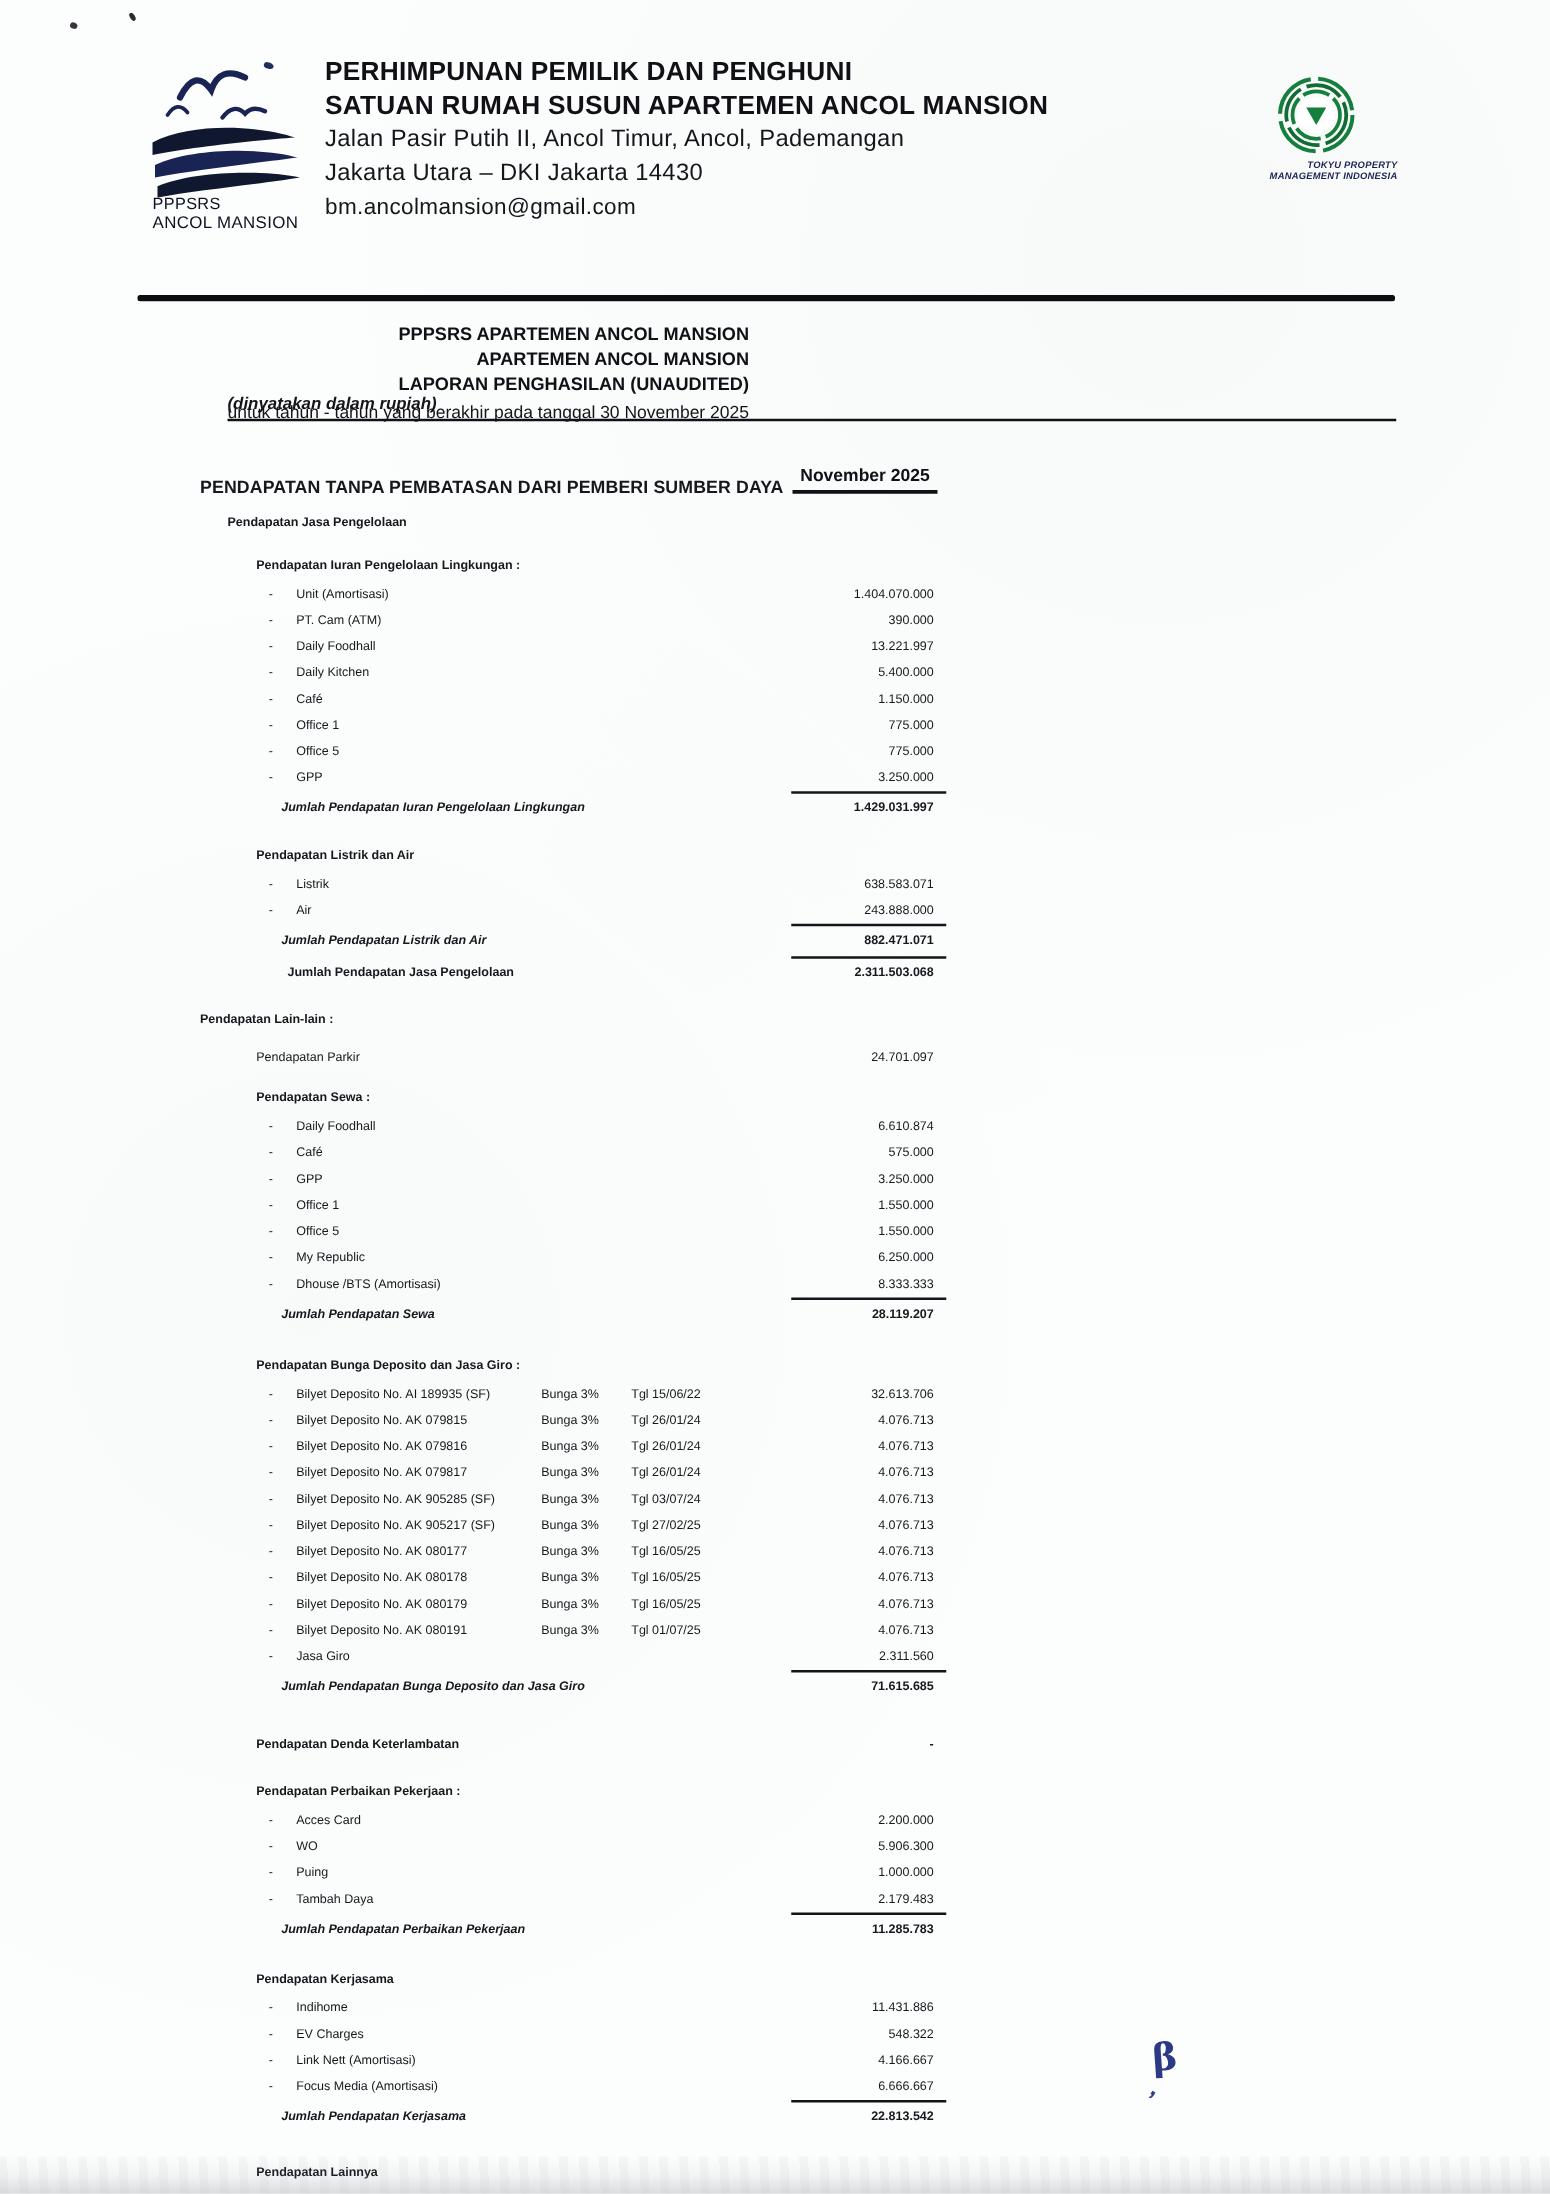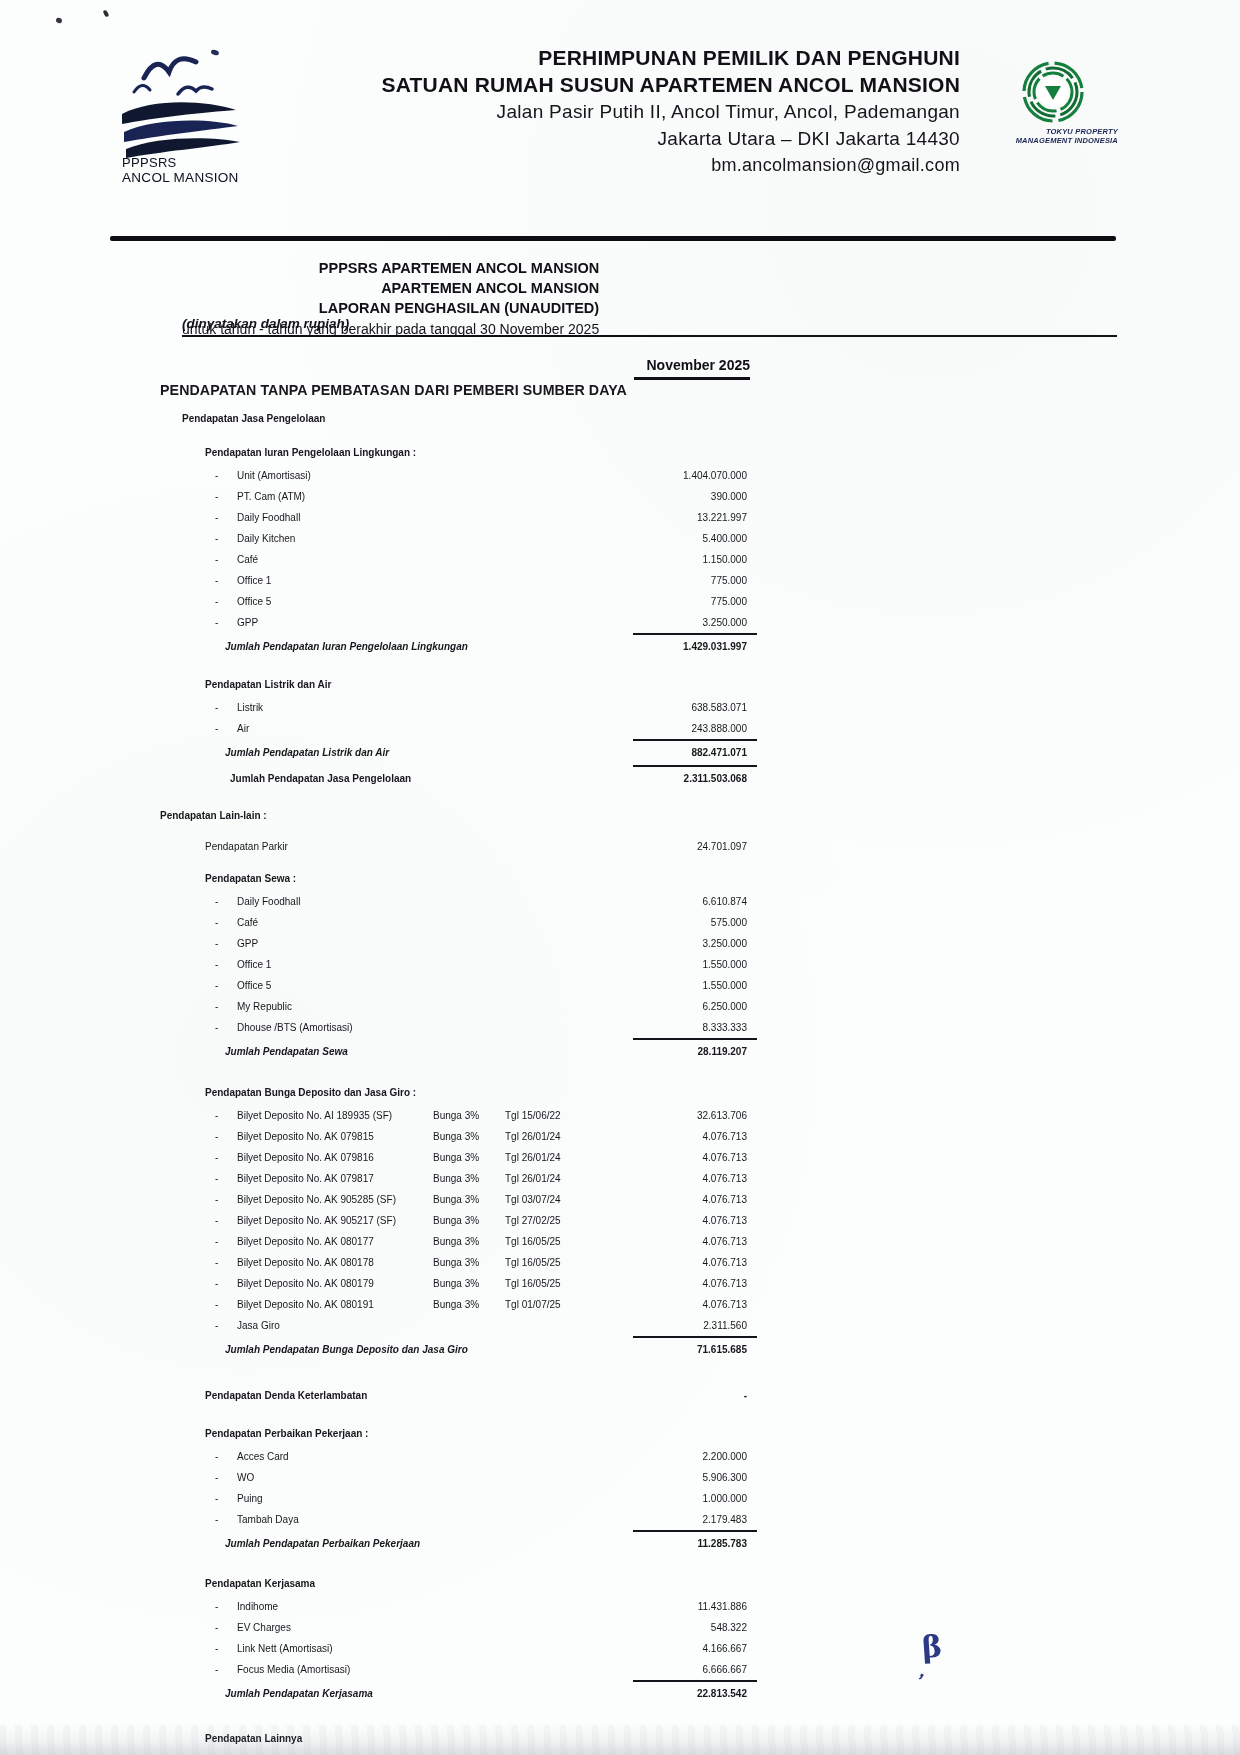--- a/index.html
+++ b/index.html
@@ -12,34 +12,34 @@
     font-family:"Liberation Sans", sans-serif;
     color:#17171d; overflow:hidden;
   }
   
   .header{position:absolute;top:42px;left:110px;width:1010px;height:160px;}
   .left-logo{position:absolute;left:4px;top:6px;width:132px;height:152px;}
   .left-logo svg{display:block;}
   .left-logo .lg-txt{font-weight:400;color:#0d1020;line-height:14px;letter-spacing:0.3px;}
   .left-logo .lg1{font-size:13px;margin:-4px 0 0 8px;}
   .left-logo .lg2{font-size:13.5px;margin:1px 0 0 8px;}
-  .hdr-center{position:absolute;left:150px;width:700px;top:2px;text-align:right;}
+  .hdr-center{position:absolute;left:150px;width:700px;top:2px;text-align:left;}
   .org1,.org2{font-weight:700;font-size:21px;line-height:27px;letter-spacing:0.2px;color:#101016;}
   .addr{font-size:19px;line-height:27px;color:#15151b;letter-spacing:0.3px;}
   .email{font-size:18px;line-height:26px;color:#15151b;letter-spacing:0.3px;}
   .right-logo{position:absolute;right:2px;top:18px;width:130px;text-align:right;}
   .right-logo .tk-txt{font-size:7.5px;font-weight:700;font-style:italic;color:#1a2454;line-height:9px;letter-spacing:0.2px;margin-top:3px;}
   
   .top-rule{position:absolute;top:236px;left:110px;width:1006px;height:5px;background:#0d0d12;border-radius:2px;}
   .title-block{position:absolute;top:258px;left:182px;}
   .tb-b{font-weight:700;font-size:14.5px;line-height:20px;color:#101016;text-align:right;}
   .tb-r{font-size:14px;line-height:20px;margin-top:1px;color:#14141a;}
   .currency-note{position:absolute;top:314px;left:182px;width:935px;border-bottom:2px solid #101016;padding-bottom:3px;}
   .currency-note span{font-style:italic;font-weight:700;font-size:13.5px;color:#14141a;}
-  .period{position:absolute;top:357px;left:634px;width:116px;text-align:right;
+  .period{position:absolute;top:372px;left:634px;width:116px;text-align:center;
           font-weight:700;font-size:14px;color:#101016;border-bottom:3px solid #101016;padding-bottom:4px;}
   
   .report{position:absolute;top:378px;left:160px;width:597px;}
   .row{display:flex;align-items:baseline;font-size:10px;line-height:21px;color:#17171d;}
   .r-section{font-weight:700;font-size:14.2px;line-height:24px;letter-spacing:0.1px;}
   .r-h0{font-weight:700;line-height:25px;}
   .r-h1{font-weight:700;padding-left:22px;line-height:25px;}
   .r-h2{font-weight:700;padding-left:45px;line-height:25px;}
   .r-hv{font-weight:700;padding-left:45px;line-height:24px;}
   .r-hv.wn{font-weight:400;}

